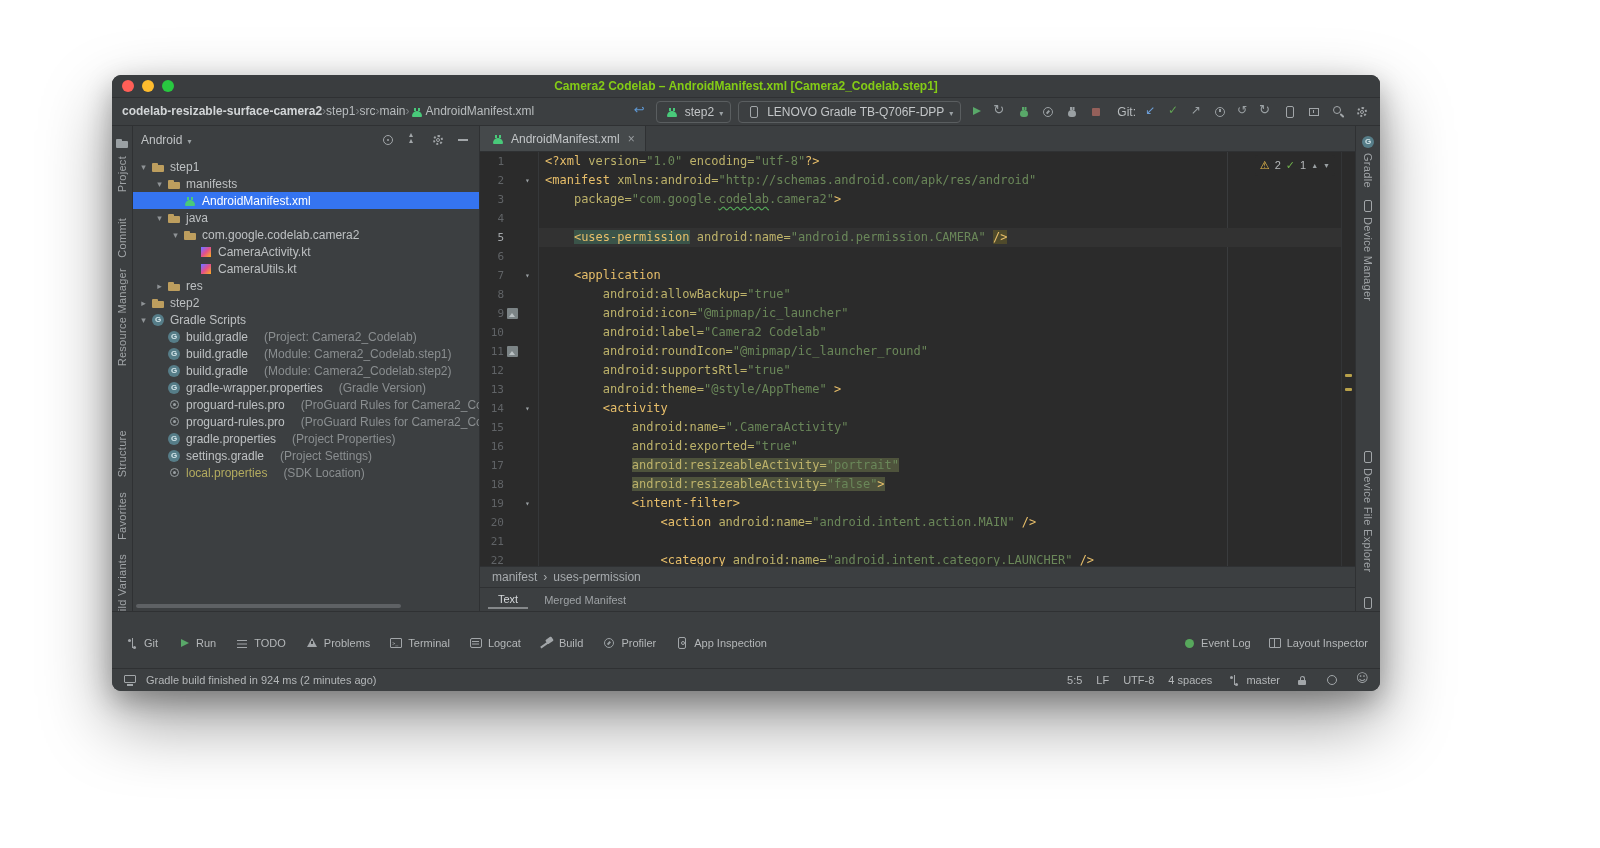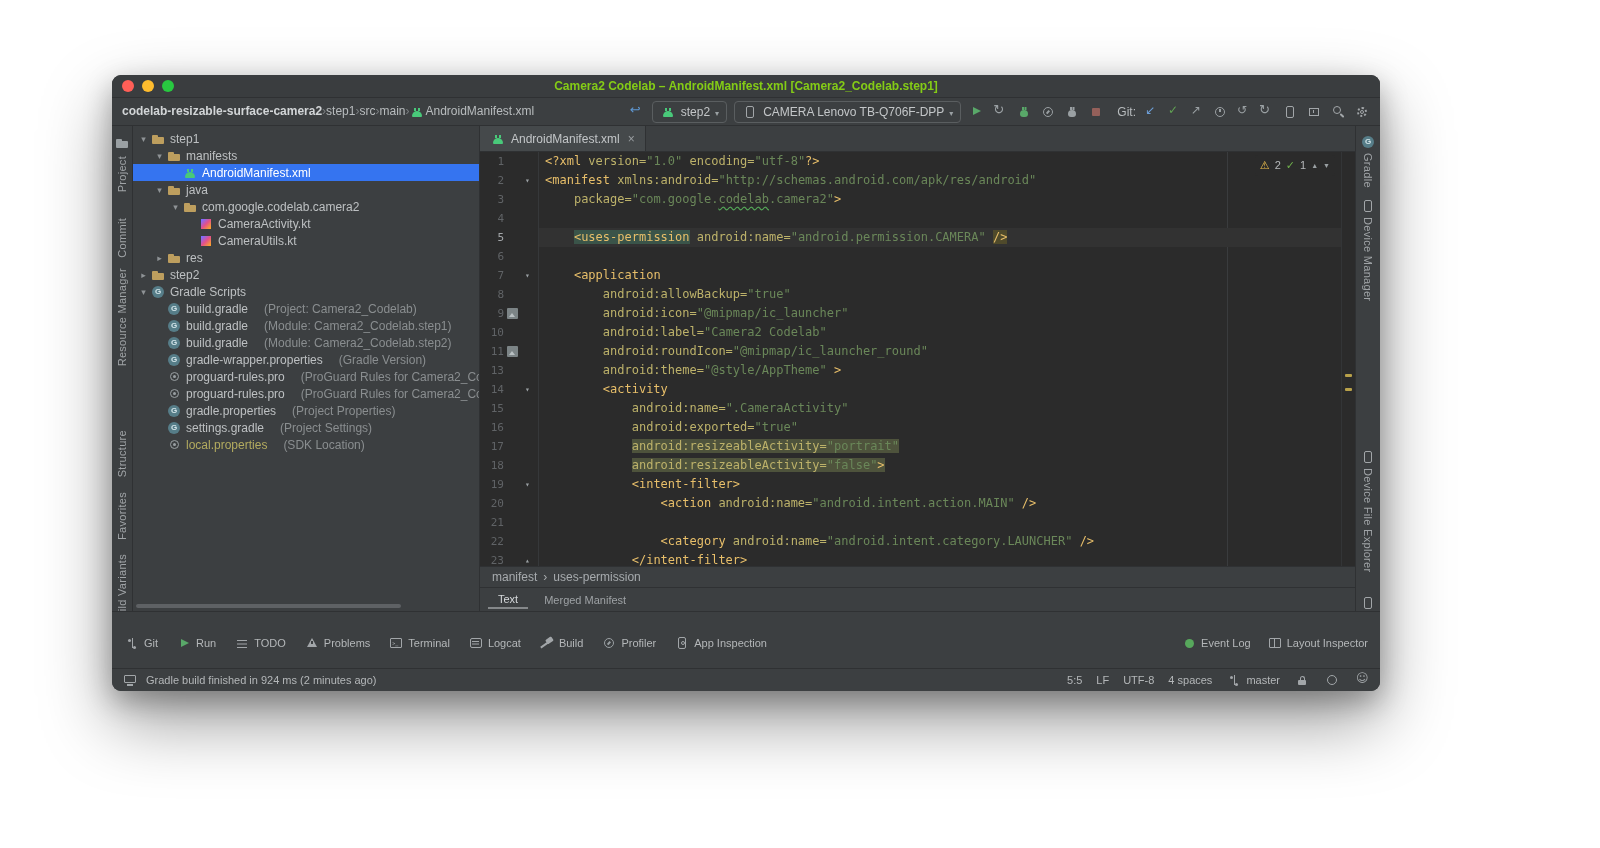--- a/index.html
+++ b/index.html
@@ -220,21 +220,21 @@
       <span class="bc-item">AndroidManifest.xml</span>
     </div>
     <span class="ic ic-back"></span>
     <div class="chip">
       <span class="ic ic-android"></span>
       <span>step2</span>
       <span class="caret"></span>
     </div>
     <div class="chip">
       <span class="ic ic-phone"></span>
-      <span>CAMERA Lenovo TB-Q706F-DPP</span>
+      <span>LENOVO Gradle TB-Q706F-DPP</span>
       <span class="caret"></span>
     </div>
     <div class="tgroup">
       <span class="ic ic-play"></span>
       <span class="ic ic-refresh"></span>
       <span class="ic ic-bug"></span>
       <span class="ic ic-gauge"></span>
       <span class="ic ic-bug gray"></span>
       <span class="ic ic-stop"></span>
     </div>
@@ -261,20 +261,30 @@
       <span class="ic ic-folder-gray"></span>
       <div class="vlabel">Project</div>
       <div class="vlabel">Commit</div>
       <div class="vlabel">Resource Manager</div>
       <div class="vlabel">Structure</div>
       <div class="vlabel">Favorites</div>
       <div class="vlabel">Build Variants</div>
     </div>
 
     <div class="project">
+      <div class="p-head">
+        <span class="p-title">Android</span>
+        <span class="p-caret"></span>
+        <div class="p-icons">
+          <span class="ic ic-target"></span>
+          <span class="ic ic-collapse"></span>
+          <span class="ic ic-gear"></span>
+          <span class="ic ic-minus"></span>
+        </div>
+      </div>
       <div class="tree" id="tree">
           <div class="trow" style="padding-left: 4px;">
             <span class="arrow">▾</span>
             <span class="ic ic-folder"></span>
             <span class="tl">step1</span>
           </div>
           <div class="trow" style="padding-left: 20px;">
             <span class="arrow">▾</span>
             <span class="ic ic-folder"></span>
             <span class="tl">manifests</span>
@@ -472,20 +482,28 @@
             </div>
             <div class="cl">
               <span class="gut">
                 <span class="lnum">11</span>
                 <span class="gico">
                   <span class="ic ic-picture"></span>
                 </span>
                 <span class="gfold"></span>
               </span>
               <span class="ctext"><span class="p">        </span><span class="a">android:roundIcon=</span><span class="v">"@mipmap/ic_launcher_round"</span></span>
+            </div>
+            <div class="cl">
+              <span class="gut">
+                <span class="lnum">12</span>
+                <span class="gico"></span>
+                <span class="gfold"></span>
+              </span>
+              <span class="ctext"><span class="p">        </span><span class="a">android:supportsRtl=</span><span class="v">"true"</span></span>
             </div>
             <div class="cl">
               <span class="gut">
                 <span class="lnum">13</span>
                 <span class="gico"></span>
                 <span class="gfold"></span>
               </span>
               <span class="ctext"><span class="p">        </span><span class="a">android:theme=</span><span class="v">"@style/AppTheme"</span><span class="p"> </span><span class="t">&gt;</span></span>
             </div>
             <div class="cl">

